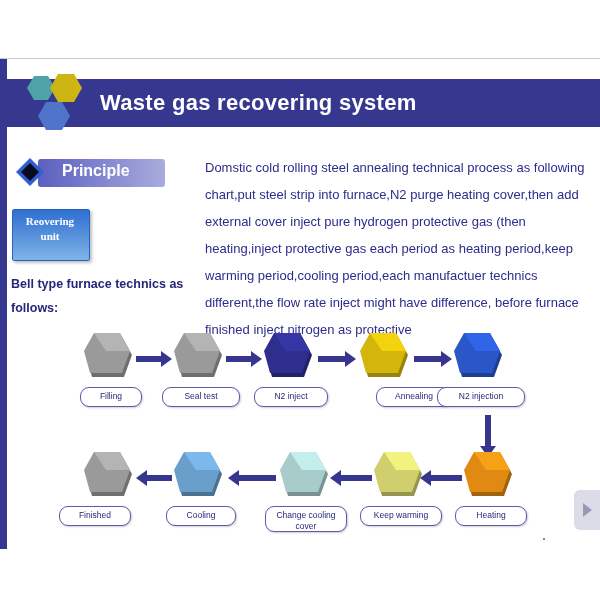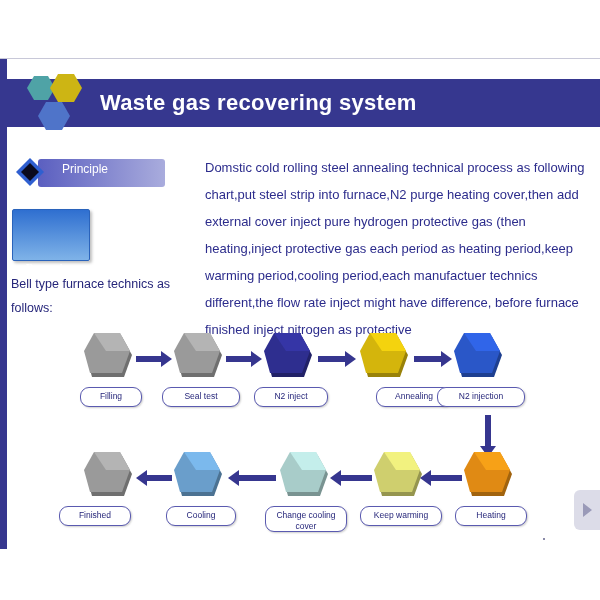--- a/index.html
+++ b/index.html
@@ -64,22 +64,22 @@
     left: 38px; top: 159px;
     width: 127px; height: 28px;
     background: linear-gradient(to right, #5b5fc0, #a9acdd);
     border-radius: 3px;
   }
   .principle-label {
     position: absolute;
     left: 62px; top: 162px;
     width: 110px;
     color: #ffffff;
-    font-size: 12px;
-    font-weight: normal;
+    font-size: 16px;
+    font-weight: bold;
   }
   .principle-diamond {
     position: absolute;
     left: 12px; top: 154px;
     width: 36px; height: 36px;
   }
   
   .recover-box {
     position: absolute;
     left: 12px; top: 209px;
@@ -92,29 +92,28 @@
   .recover-text {
     position: absolute;
     left: 12px; top: 214px;
     width: 76px;
     text-align: center;
     color: #ffffff;
     font-size: 11px;
     font-weight: bold;
     font-family: "Liberation Serif", serif;
     line-height: 15px;
-    margin-top: 46px;
   }
   .bell-text {
     position: absolute;
     left: 11px; top: 272px;
     width: 190px;
     color: #26267a;
     font-size: 12.5px;
-    font-weight: normal;
+    font-weight: bold;
     line-height: 24px;
   }
   .body-text {
     position: absolute;
     left: 205px; top: 154px;
     width: 385px;
     color: #2c2c8c;
     font-size: 13px;
     line-height: 27px;
   }

